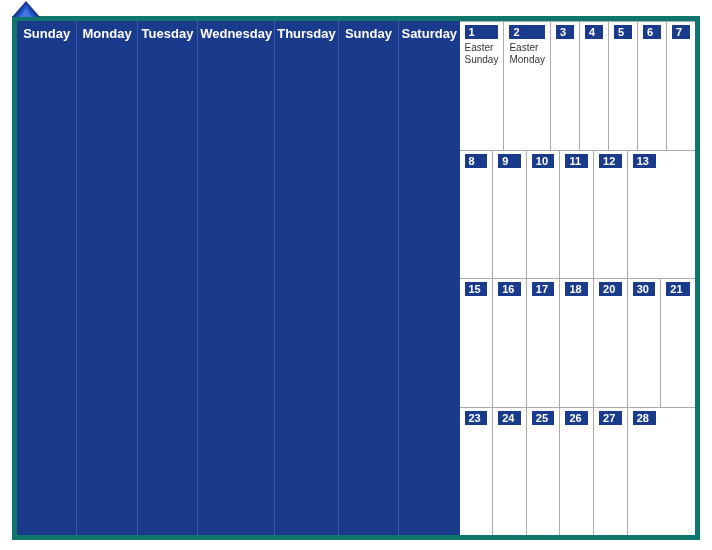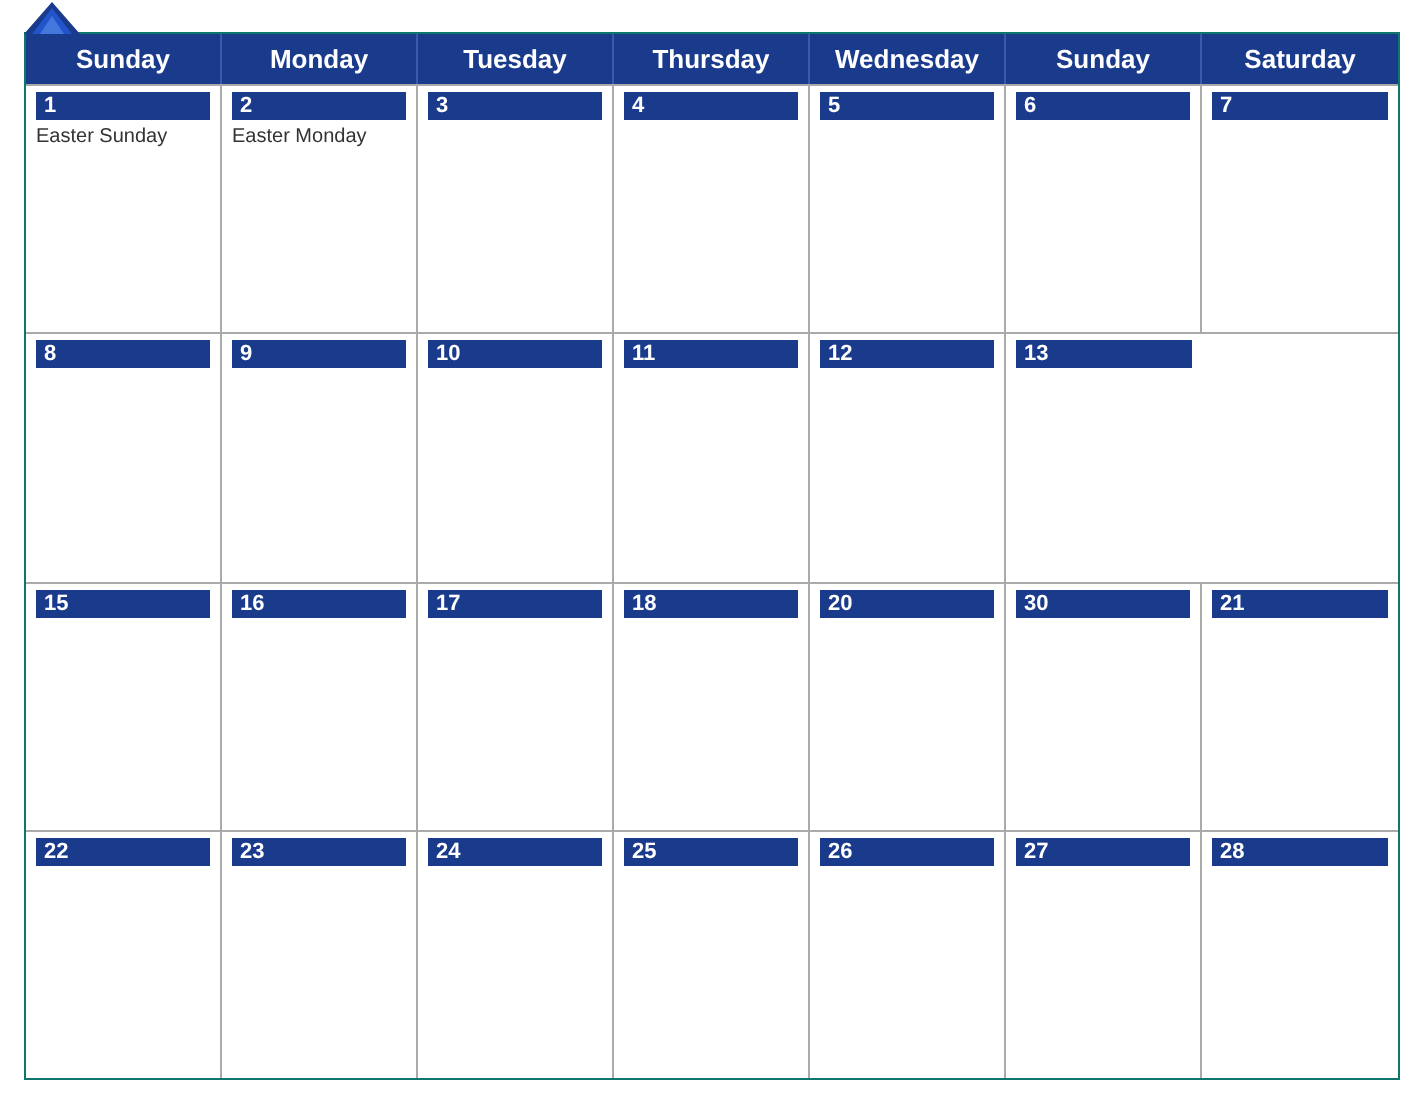--- a/index.html
+++ b/index.html
@@ -59,22 +59,21 @@
     }
     .country {
       position: absolute;
       right: 0;
       font-size: 13px;
       color: #333;
     }
     .calendar {
       flex: 1;
       display: flex;
-      flex-direction: column;
-      border: 1px solid #0f766e;
+      border: 5px solid #0f766e;
     }
     .day-headers {
       display: grid;
       grid-template-columns: repeat(7, 1fr);
       background: #1a3a8c;
     }
     .day-header {
       color: #fff;
       text-align: center;
       padding: 5px 2px;
@@ -144,22 +143,22 @@
     </div>
     <h1 class="title"></h1>
     <div class="country"></div>
   </div>
 
   <div class="calendar">
     <div class="day-headers">
     <div class="day-header">Sunday</div>
         <div class="day-header">Monday</div>
         <div class="day-header">Tuesday</div>
+        <div class="day-header">Wednesday</div>
         <div class="day-header">Thursday</div>
-        <div class="day-header">Wednesday</div>
         <div class="day-header">Sunday</div>
         <div class="day-header">Saturday</div>
       </div>
     <div class="weeks">
     <div class="week-row">
           <div class="day-cell">
             <span class="num-bar">1</span>
             <div class="holiday-label">Easter Sunday</div>
           </div>
           <div class="day-cell">
@@ -220,23 +219,20 @@
           </div>
           <div class="day-cell">
             <span class="num-bar">30</span>
           </div>
           <div class="day-cell">
             <span class="num-bar">21</span>
           </div>
         </div>
         <div class="week-row">
           <div class="day-cell">
-            <span class="num-bar">22</span>
-          </div>
-          <div class="day-cell">
             <span class="num-bar">23</span>
           </div>
           <div class="day-cell">
             <span class="num-bar">24</span>
           </div>
           <div class="day-cell">
             <span class="num-bar">25</span>
           </div>
           <div class="day-cell">
             <span class="num-bar">26</span>

